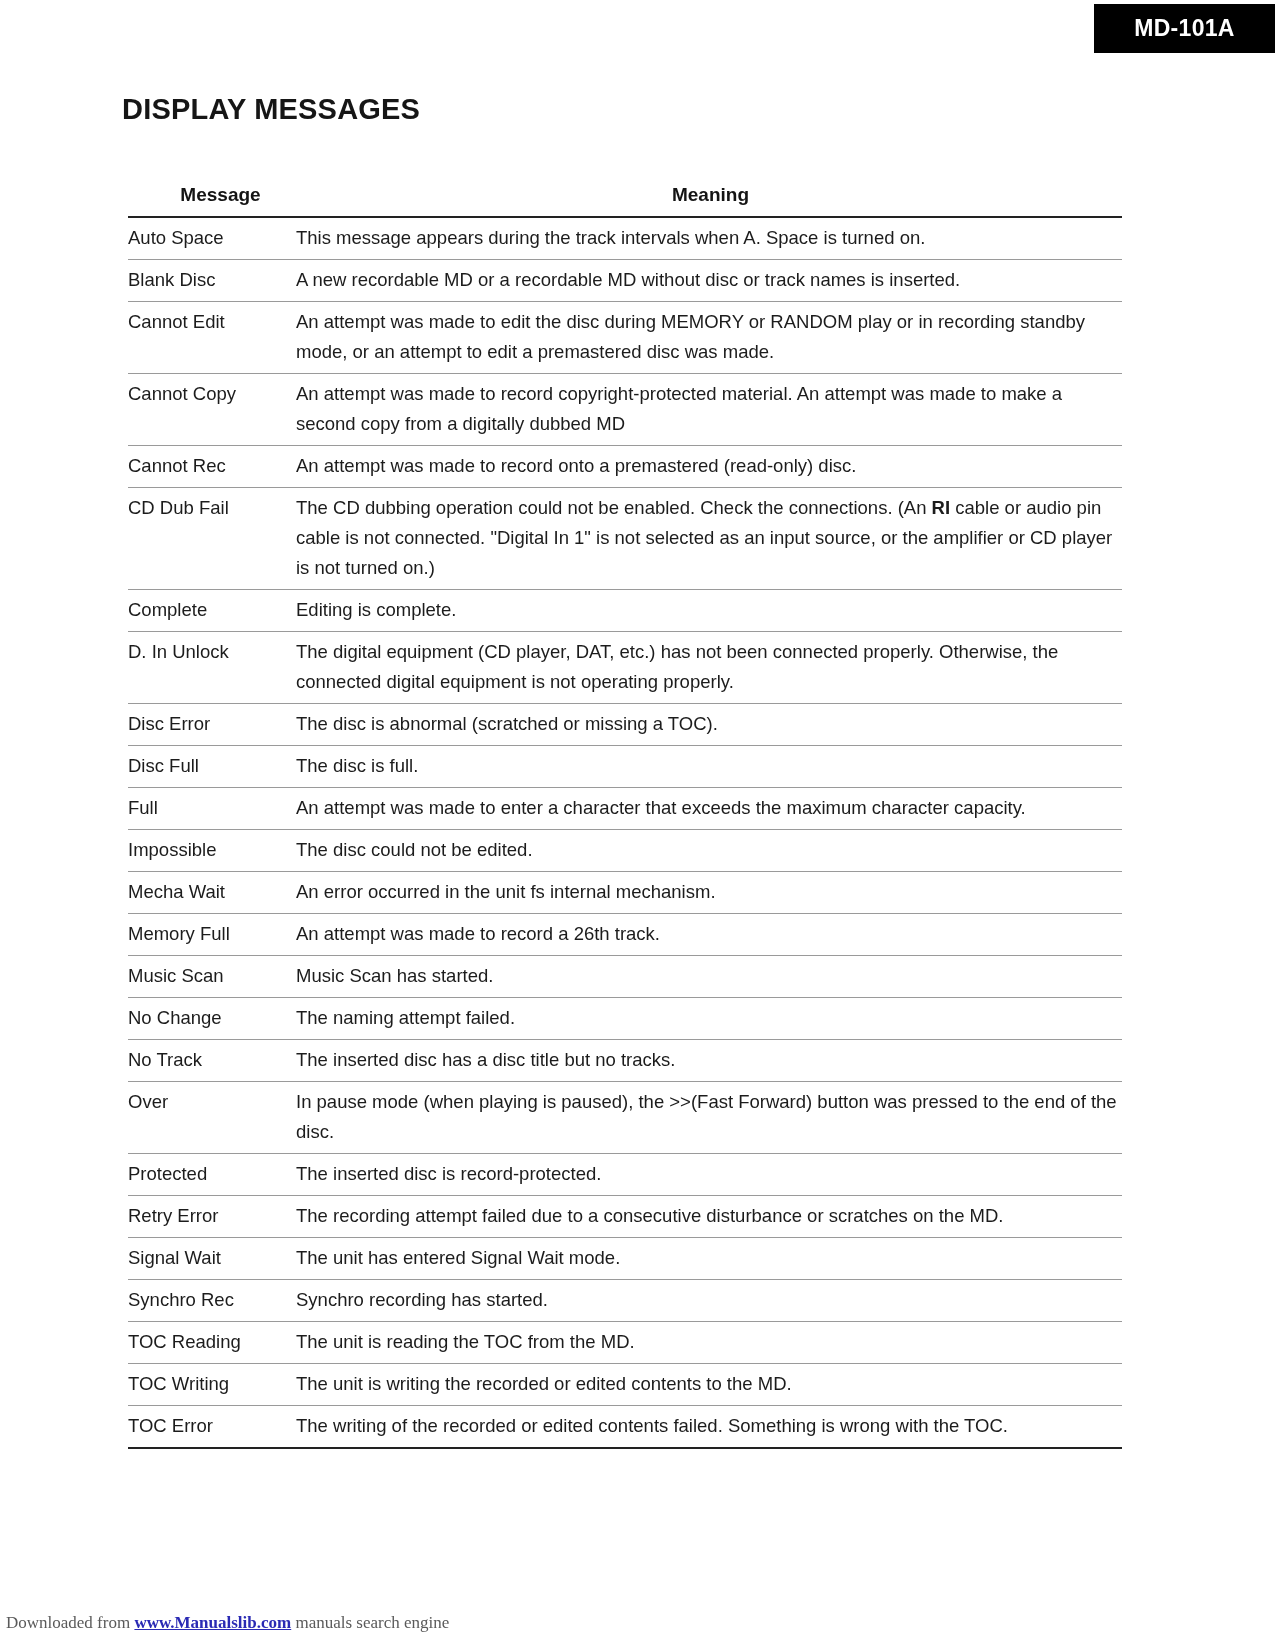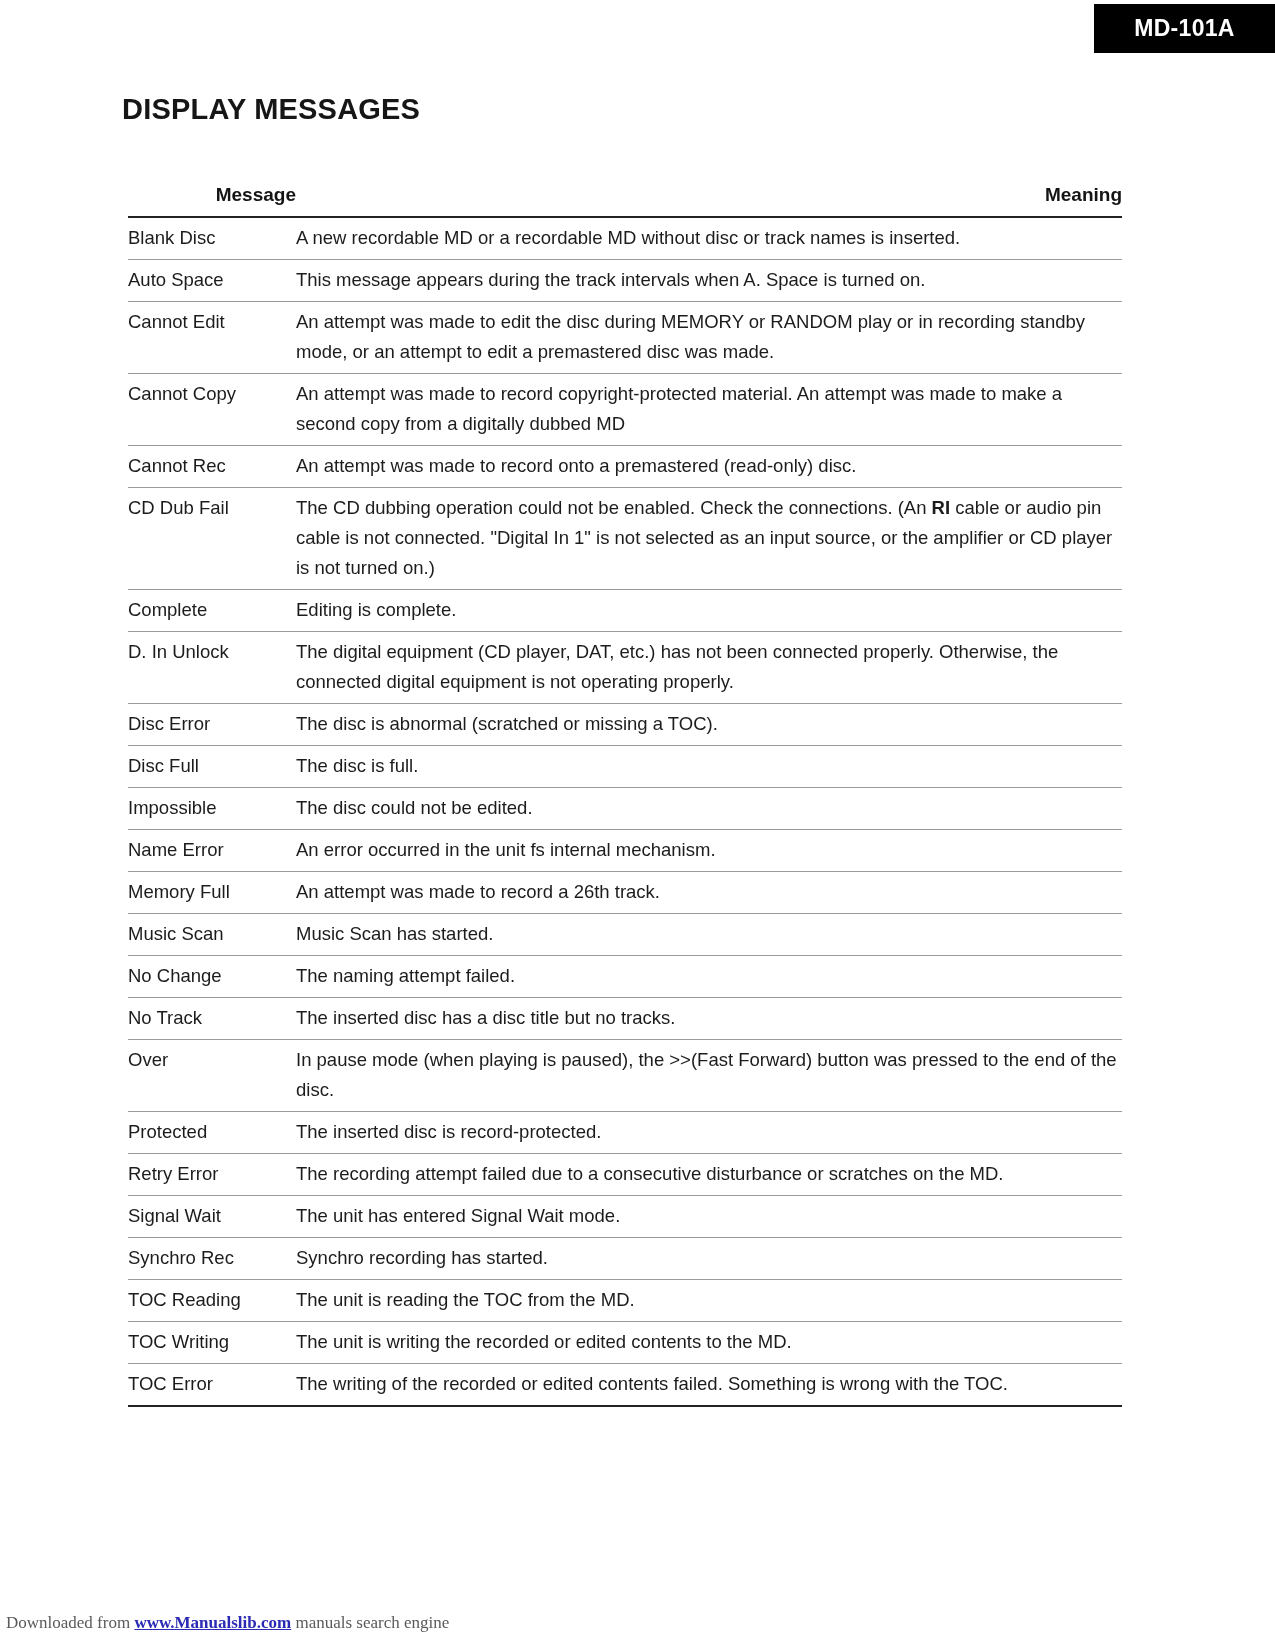--- a/index.html
+++ b/index.html
@@ -53,21 +53,21 @@
   }
   table.msg-table {
     width: 100%;
     border-collapse: collapse;
     table-layout: fixed;
   }
   table.msg-table col.col-msg { width: 168px; }
   table.msg-table col.col-mean { width: auto; }
 
   table.msg-table thead th {
-    text-align: right;
+    text-align: center;
     font-size: 19px;
     font-weight: bold;
     color: #141414;
     padding: 0 0 10px 0;
     vertical-align: bottom;
   }
   table.msg-table thead th.h-msg { padding-left: 17px; }
   table.msg-table thead th.h-mean { padding-left: 3px; }
 
   table.msg-table thead tr {
@@ -129,28 +129,28 @@
       <col class="col-mean">
     </colgroup>
     <thead>
       <tr>
         <th class="h-msg">Message</th>
         <th class="h-mean">Meaning</th>
       </tr>
     </thead>
     <tbody id="table-body">
         <tr>
+          <td class="c-msg">Auto Space</td>
+          <td class="c-mean">This message appears during the track intervals when A. Space is turned on.</td>
+        </tr>
+        <tr>
           <td class="c-msg">Blank Disc</td>
           <td class="c-mean">A new recordable MD or a recordable MD without disc or track names is inserted.</td>
         </tr>
         <tr>
-          <td class="c-msg">Auto Space</td>
-          <td class="c-mean">This message appears during the track intervals when A. Space is turned on.</td>
-        </tr>
-        <tr>
           <td class="c-msg">Cannot Edit</td>
           <td class="c-mean">An attempt was made to edit the disc during MEMORY or RANDOM play or in recording standby mode, or an attempt to edit a premastered disc was made.</td>
         </tr>
         <tr>
           <td class="c-msg">Cannot Copy</td>
           <td class="c-mean">An attempt was made to record copyright-protected material. An attempt was made to make a second copy from a digitally dubbed MD</td>
         </tr>
         <tr>
           <td class="c-msg">Cannot Rec</td>
           <td class="c-mean">An attempt was made to record onto a premastered (read-only) disc.</td>
@@ -169,25 +169,29 @@
         </tr>
         <tr>
           <td class="c-msg">Disc Error</td>
           <td class="c-mean">The disc is abnormal (scratched or missing a TOC).</td>
         </tr>
         <tr>
           <td class="c-msg">Disc Full</td>
           <td class="c-mean">The disc is full.</td>
         </tr>
         <tr>
+          <td class="c-msg">Full</td>
+          <td class="c-mean">An attempt was made to enter a character that exceeds the maximum character capacity.</td>
+        </tr>
+        <tr>
           <td class="c-msg">Impossible</td>
           <td class="c-mean">The disc could not be edited.</td>
         </tr>
         <tr>
-          <td class="c-msg">Name Error</td>
+          <td class="c-msg">Mecha Wait</td>
           <td class="c-mean">An error occurred in the unit fs internal mechanism.</td>
         </tr>
         <tr>
           <td class="c-msg">Memory Full</td>
           <td class="c-mean">An attempt was made to record a 26th track.</td>
         </tr>
         <tr>
           <td class="c-msg">Music Scan</td>
           <td class="c-mean">Music Scan has started.</td>
         </tr>

